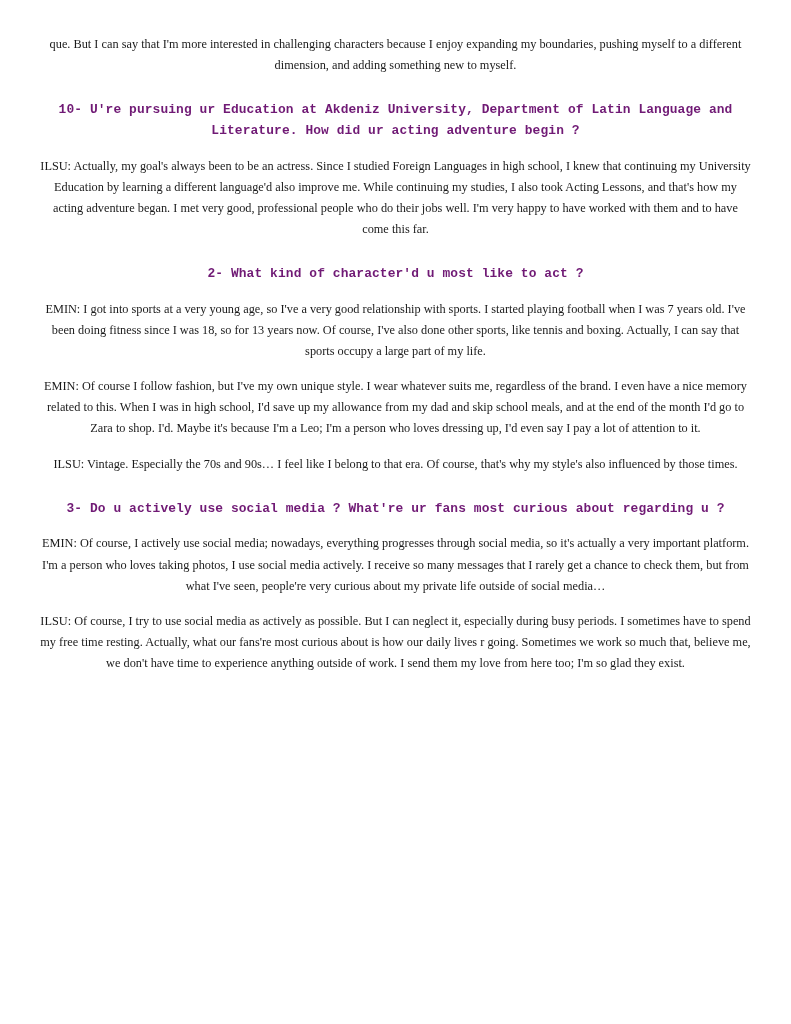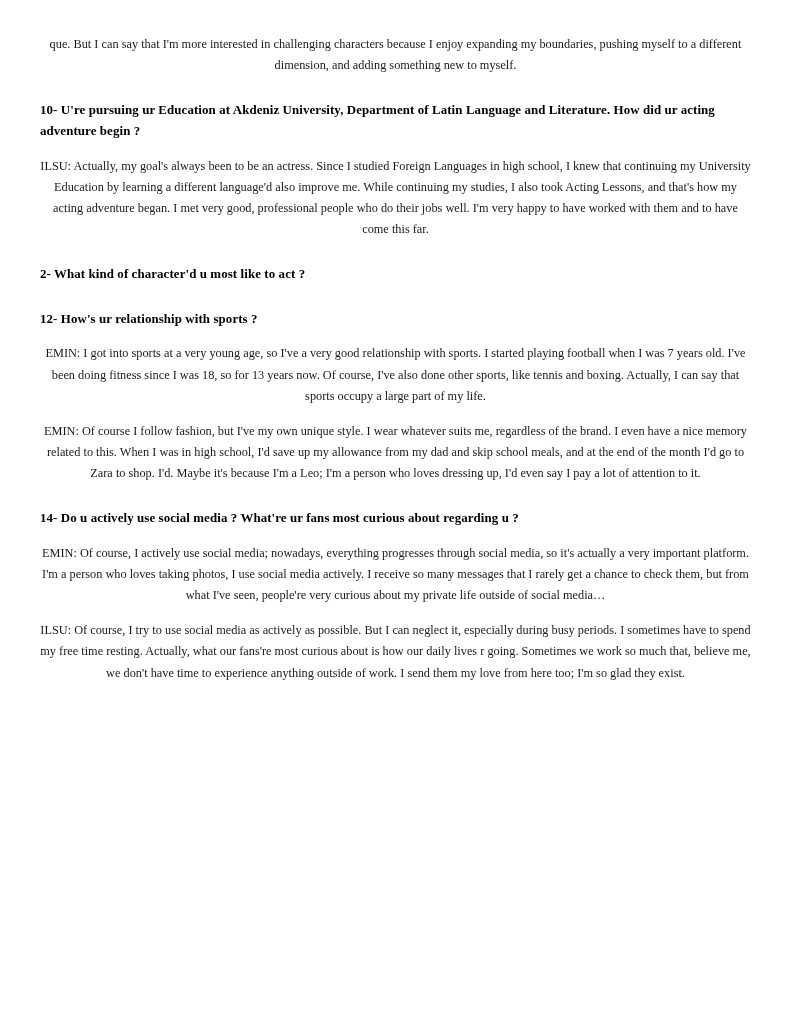--- a/index.html
+++ b/index.html
@@ -26,40 +26,42 @@
     text-align: center;
     margin: 0 0 14px 0;
     color: #1a1a1a;
   }
   .para.first {
     margin-top: 4px;
   }
   .qhead {
     font-size: 12.9px;
     font-weight: bold;
+    text-align: center;
     line-height: 1.6;
     margin: 24px 0 14px 0;
     letter-spacing: 0.1px;
-    color: #000000;
+    color: #701a75;
+    font-family: Liberation Mono, monospace;
   }
 </style>
 </head>
 <body>
 
 <div class="page">
 
   <p class="para first">que. But I can say that I'm more interested in challenging characters because I enjoy expanding my boundaries, pushing myself to a different dimension, and adding something new to myself.</p>
 
   <h2 class="qhead">10- U're pursuing ur Education at Akdeniz University, Department of Latin Language and Literature. How did ur acting adventure begin ?</h2>
   <p class="para">ILSU: Actually, my goal's always been to be an actress. Since I studied Foreign Languages in high school, I knew that continuing my University Education by learning a different language'd also improve me. While continuing my studies, I also took Acting Lessons, and that's how my acting adventure began. I met very good, professional people who do their jobs well. I'm very happy to have worked with them and to have come this far.</p>
 
   <h2 class="qhead">2- What kind of character'd u most like to act ?</h2>
 
-  <h2 class="qhead">12- How's ur relationship with sports ?</h2>
   <p class="para">EMIN: I got into sports at a very young age, so I've a very good relationship with sports. I started playing football when I was 7 years old. I've been doing fitness since I was 18, so for 13 years now. Of course, I've also done other sports, like tennis and boxing. Actually, I can say that sports occupy a large part of my life.</p>
 
   <p class="para">EMIN: Of course I follow fashion, but I've my own unique style. I wear whatever suits me, regardless of the brand. I even have a nice memory related to this. When I was in high school, I'd save up my allowance from my dad and skip school meals, and at the end of the month I'd go to Zara to shop. I'd. Maybe it's because I'm a Leo; I'm a person who loves dressing up, I'd even say I pay a lot of attention to it.</p>
+  <p class="para">ILSU: Vintage. Especially the 70s and 90s… I feel like I belong to that era. Of course, that's why my style's also influenced by those times.</p>
 
-  <h2 class="qhead">14- Do u actively use social media ? What're ur fans most curious about regarding u ?</h2>
+  <h2 class="qhead">3- Do u actively use social media ? What're ur fans most curious about regarding u ?</h2>
   <p class="para">EMIN: Of course, I actively use social media; nowadays, everything progresses through social media, so it's actually a very important platform. I'm a person who loves taking photos, I use social media actively. I receive so many messages that I rarely get a chance to check them, but from what I've seen, people're very curious about my private life outside of social media…</p>
   <p class="para">ILSU: Of course, I try to use social media as actively as possible. But I can neglect it, especially during busy periods. I sometimes have to spend my free time resting. Actually, what our fans're most curious about is how our daily lives r going. Sometimes we work so much that, believe me, we don't have time to experience anything outside of work. I send them my love from here too; I'm so glad they exist.</p>
 
 </div>
 
 </body></html>

